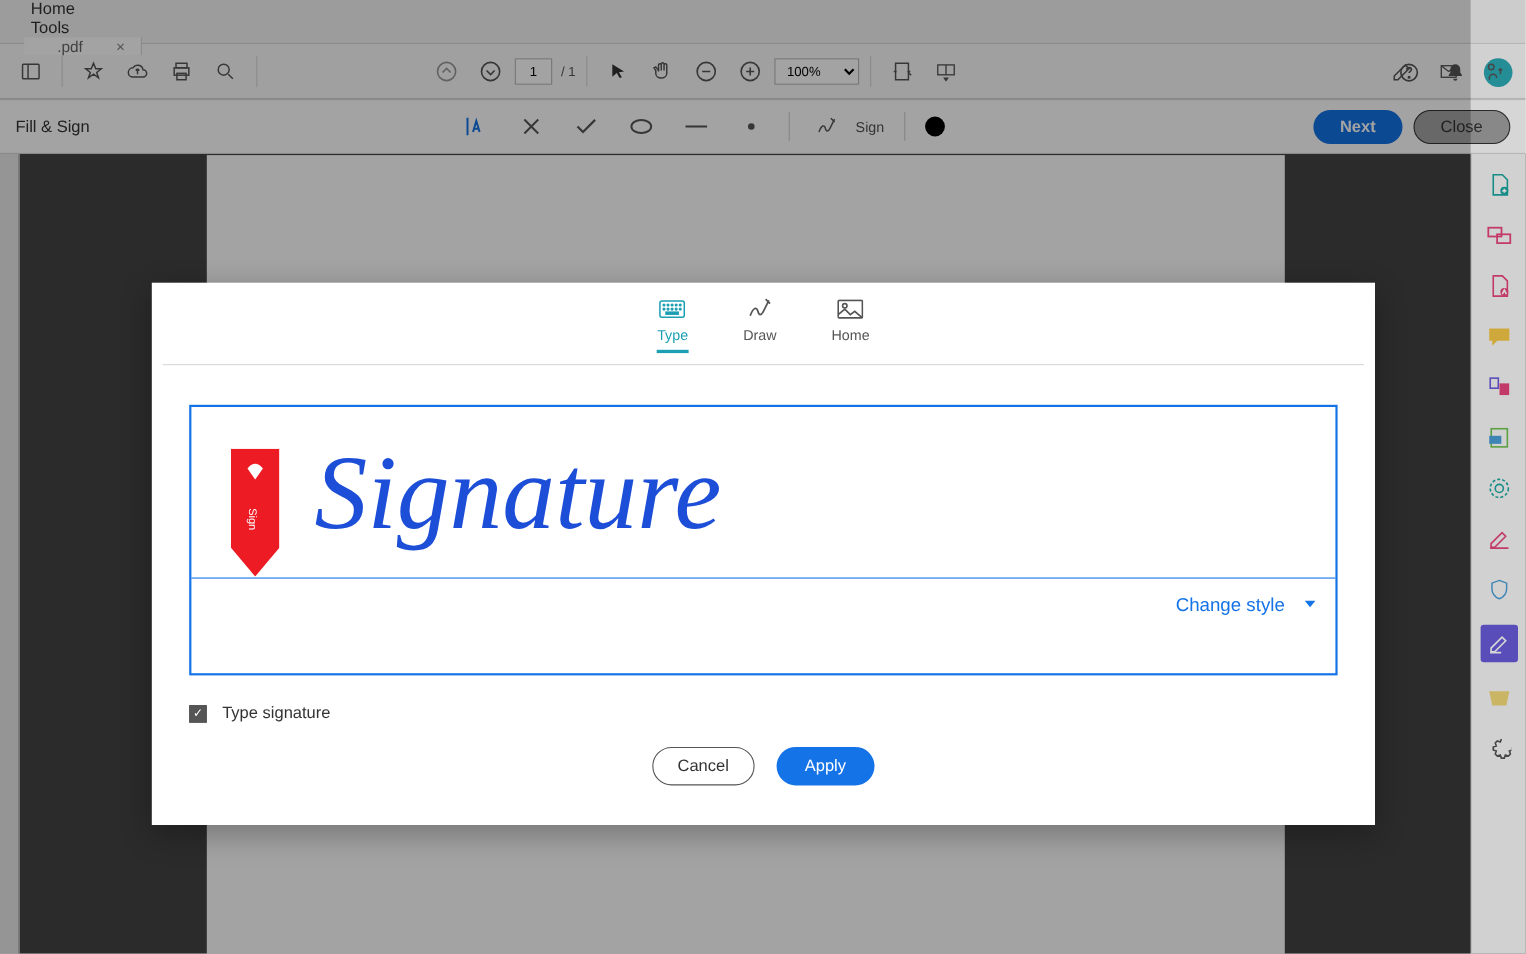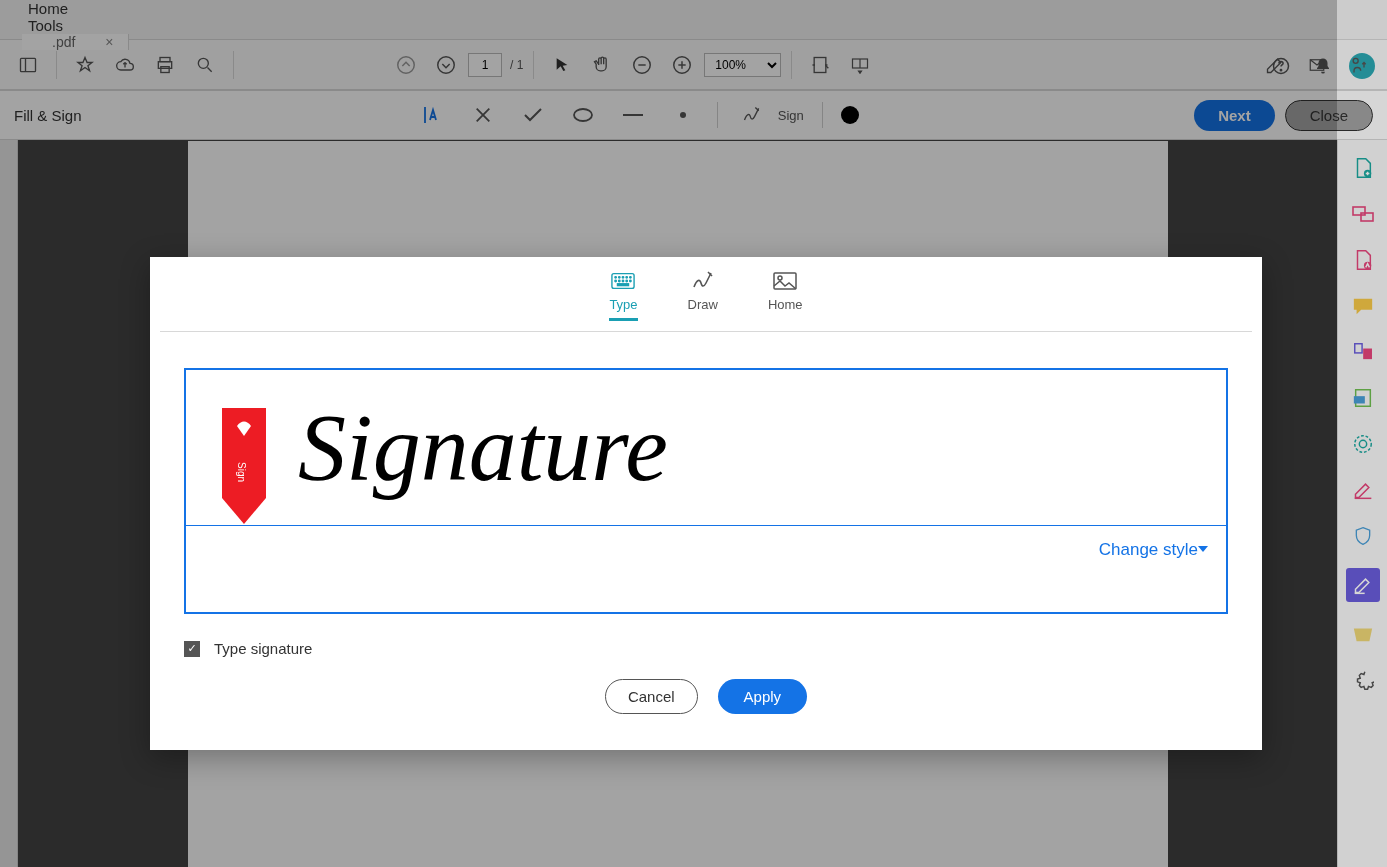--- a/index.html
+++ b/index.html
@@ -33,30 +33,30 @@
   .btn-close { background: #a3a3a3; color: #333; border: 1.5px solid #333; border-radius: 18px; padding: 6px 24px; font-size: 15px; margin-left: 10px; }
   
   .doc-area { position: absolute; top: 140px; left: 0; right: 0; bottom: 0; background: #444; display: flex; }
   .doc-area .gutter-left { width: 18px; background: linear-gradient(#e9e9e9,#e9e9e9); border-right:1px solid #d0d0d0; }
   .doc-area .page-wrap { flex: 1; display:flex; justify-content:center; padding-top: 1px; }
   .doc-area .page { width: 980px; background: #fff; }
   .doc-area .right-rail { width: 50px; background: #fafafa; border-left:1px solid #d8d8d8; display:flex; flex-direction:column; align-items:center; gap:18px; padding-top:14px; }
   .rail-icon { width: 28px; height: 28px; display:flex; align-items:center; justify-content:center; }
   .rail-icon.active { background:#6b5edd; color:#fff; border-radius:3px; width:34px; height:34px;}
   
-  .modal { position: absolute; z-index: 10; left: 150px; top: 257px; width: 1112px; height: 493px; background: #fff; box-shadow: 0 8px 28px rgba(0,0,0,0.3); display:flex; flex-direction:column; }
+  .modal { position: absolute; z-index: 10; left: 138px; top: 257px; width: 1112px; height: 493px; background: #fff; box-shadow: 0 8px 28px rgba(0,0,0,0.3); display:flex; flex-direction:column; }
   .modal-tabs { display:flex; justify-content:center; gap: 50px; padding: 14px 0 10px; border-bottom: 1px solid #d8d8d8; margin: 0 10px; }
   .modal-tab { display:flex; flex-direction:column; align-items:center; gap:6px; font-size:13px; color:#555; padding-bottom:6px; border-bottom: 3px solid transparent; cursor:pointer; }
   .modal-tab.active { color:#1a9fb3; border-bottom-color:#1a9fb3; }
   .modal-tab-ico { width:24px; height:20px; display:flex; align-items:center; justify-content:center; }
   .sig-area { margin: 36px 34px 0; border: 2px solid #1473e6; height: 246px; position:relative; }
   .sig-flag { position:absolute; left: 36px; top: 38px; width: 44px; height: 116px; }
-  .sig-text { position:absolute; left: 112px; top: 22px; font-size: 96px; font-style: italic; font-family: "Brush Script MT","Segoe Script",cursive; color:#000000; }
+  .sig-text { position:absolute; left: 112px; top: 22px; font-size: 96px; font-style: italic; font-family: "Brush Script MT","Segoe Script",cursive; color:#1d4ed8; }
   .sig-baseline { position:absolute; left:0; right:0; top: 155px; height:1px; background:#1473e6; }
-  .change-style { position:absolute; right:18px; top: 170px; font-size:17px; color:#1473e6; cursor:pointer; display:flex; align-items:center; gap:0; }
+  .change-style { position:absolute; right:18px; top: 170px; font-size:17px; color:#1473e6; cursor:pointer; display:flex; align-items:center; gap:18px; }
   .save-row { margin: 26px 34px 0; display:flex; align-items:center; gap:14px; font-size:15px; color:#333; }
   .checkbox { width:16px; height:16px; border:1px solid #555; display:inline-flex; align-items:center; justify-content:center; background:#555; color:#fff; font-size:11px; }
   .modal-buttons { margin-top: auto; display:flex; justify-content:center; gap:20px; padding-bottom: 36px; }
   .btn-cancel { background:#fff; border:1.5px solid #555; border-radius: 18px; padding: 8px 22px; font-size:15px; color:#333; }
   .btn-apply { background:#1473e6; border:none; color:#fff; border-radius:18px; padding: 9px 26px; font-size:15px; }
   svg { display:block; }
 </style>
 </head>
 <body>
 

